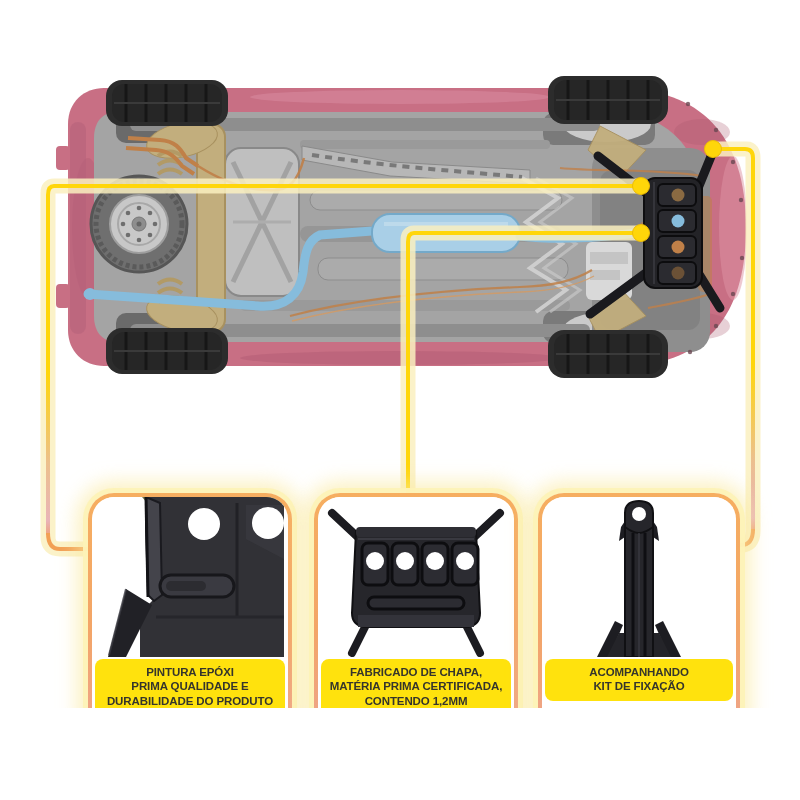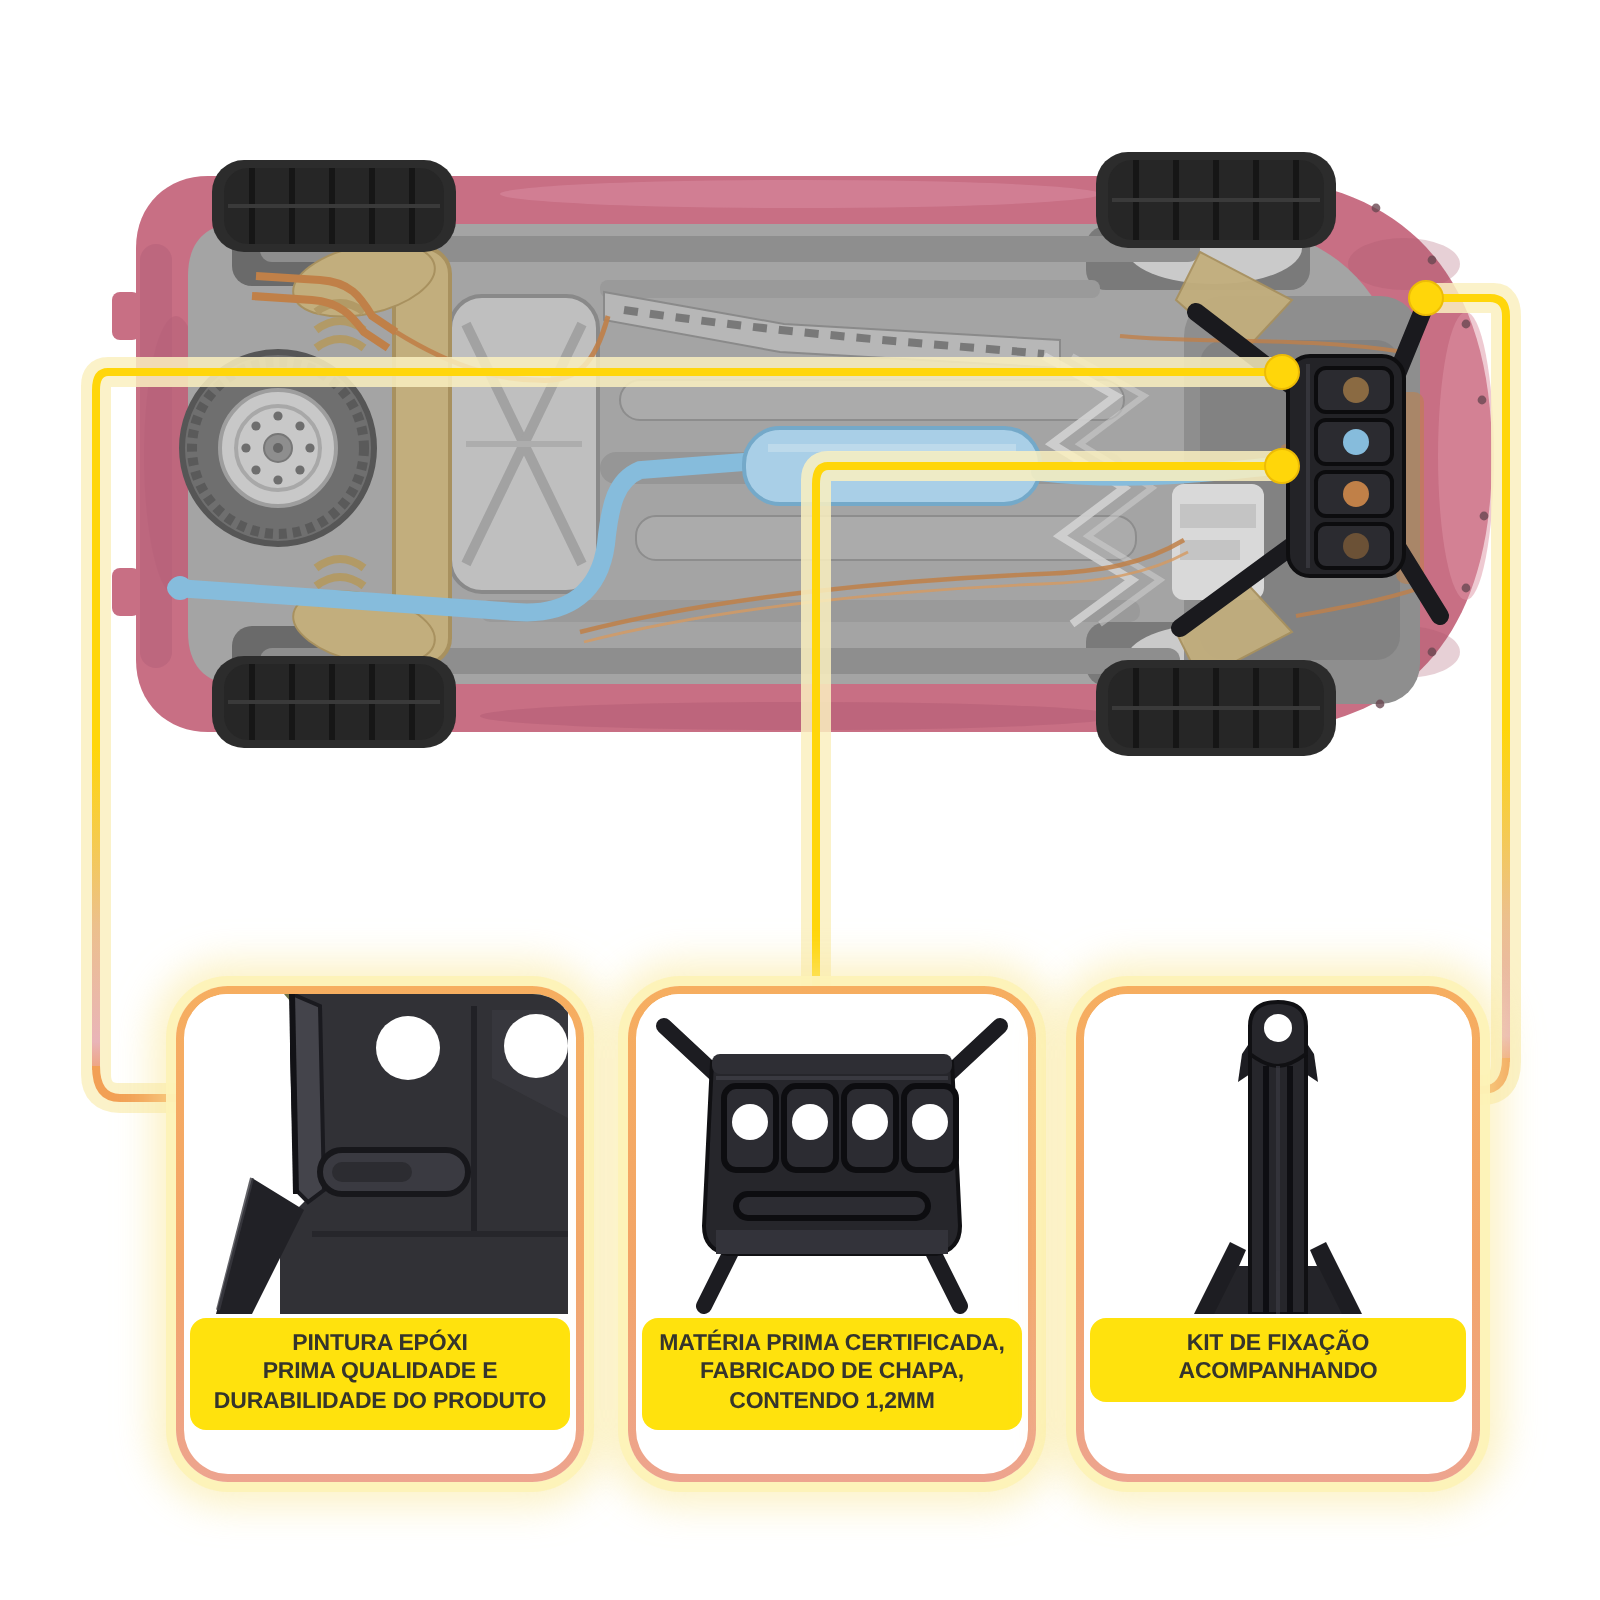--- a/index.html
+++ b/index.html
@@ -15,21 +15,21 @@
     --body-pink-light:#DD93A3;
     --floor-gray:#A4A4A4;
     --exhaust-blue:#86BCDC;
     --exhaust-blue-light:#A9CFE7;
     --suspension-tan:#C2AE7D;
     --copper:#C08048;
     --plate-black:#232327;
   }
   html,body{margin:0;padding:0;background:#ffffff;}
   .stage{
-    position:relative;width:800px;height:800px;background:#ffffff;overflow:hidden;
+    position:relative;width:800px;height:708px;background:#ffffff;overflow:hidden;
     font-family:"Liberation Sans", sans-serif;
   }
   #car-scene{position:absolute;left:0;top:0;z-index:1;}
   .card{
     position:absolute;top:493px;height:240px;z-index:2;
     padding:4px;border-radius:26px;
     background:linear-gradient(180deg,var(--card-border-top) 0%,#F3A567 55%,var(--card-border-bottom) 100%);
     box-shadow:0 0 0 5px rgba(253,242,183,.95),0 0 18px 12px rgba(250,233,160,.6);
   }
   .card-inner{
@@ -312,22 +312,22 @@
           <rect x="130" y="46" width="26" height="42" rx="6"></rect>
         </g>
         <circle cx="53" cy="64" r="9" fill="#ffffff"></circle>
         <circle cx="83" cy="64" r="9" fill="#ffffff"></circle>
         <circle cx="113" cy="64" r="9" fill="#ffffff"></circle>
         <circle cx="143" cy="64" r="9" fill="#ffffff"></circle>
         <rect x="46" y="100" width="96" height="12" rx="6" fill="#2C2C32" stroke="#0D0D10" stroke-width="3"></rect>
         <rect x="36" y="118" width="116" height="12" fill="#33333A"></rect>
       </svg>
       <div class="label">
+        <div>FABRICADO DE CHAPA,</div>
         <div>MATÉRIA PRIMA CERTIFICADA,</div>
-        <div>FABRICADO DE CHAPA,</div>
         <div>CONTENDO 1,2MM</div>
       </div>
     </div>
   </div>
 
   <div class="card" style="left:538px;width:194px;">
     <div class="card-inner">
       <svg class="photo" viewBox="0 0 188 160">
         <rect width="188" height="160" fill="#ffffff"></rect>
         <polygon points="78,128 64,160 52,160 70,124" fill="#1D1D22"></polygon>
@@ -336,19 +336,19 @@
         <polygon points="76,30 80,24 80,40 74,44" fill="#1D1D22"></polygon>
         <polygon points="112,30 108,24 108,40 114,44" fill="#1D1D22"></polygon>
         <rect x="80" y="30" width="28" height="130" fill="#26262B" stroke="#101013" stroke-width="2"></rect>
         <path d="M80,30 V16 Q80,4 94,4 Q108,4 108,16 V30 Q100,36 94,36 Q88,36 80,30 Z" fill="#26262B" stroke="#101013" stroke-width="2"></path>
         <circle cx="94" cy="17" r="7" fill="#ffffff"></circle>
         <line x1="88" y1="36" x2="88" y2="160" stroke="#0E0E12" stroke-width="3"></line>
         <line x1="100" y1="36" x2="100" y2="160" stroke="#0E0E12" stroke-width="3"></line>
         <line x1="94" y1="36" x2="94" y2="160" stroke="#3A3A42" stroke-width="2" opacity="0.7"></line>
       </svg>
       <div class="label">
+        <div>ACOMPANHANDO</div>
         <div>KIT DE FIXAÇÃO</div>
-        <div>ACOMPANHANDO</div>
       </div>
     </div>
   </div>
 
 </div>
 
 </body></html>

